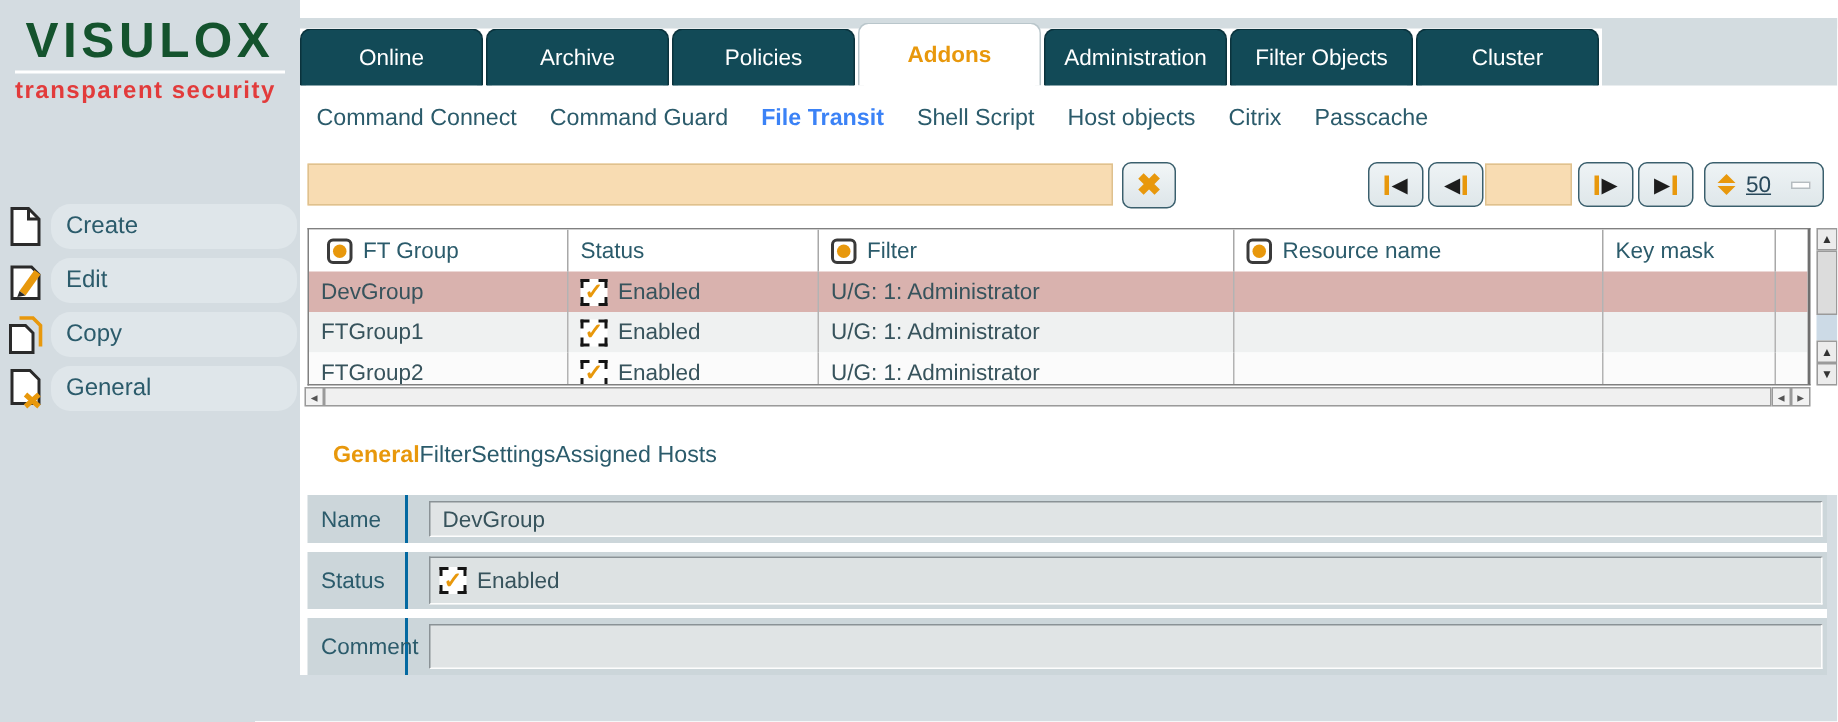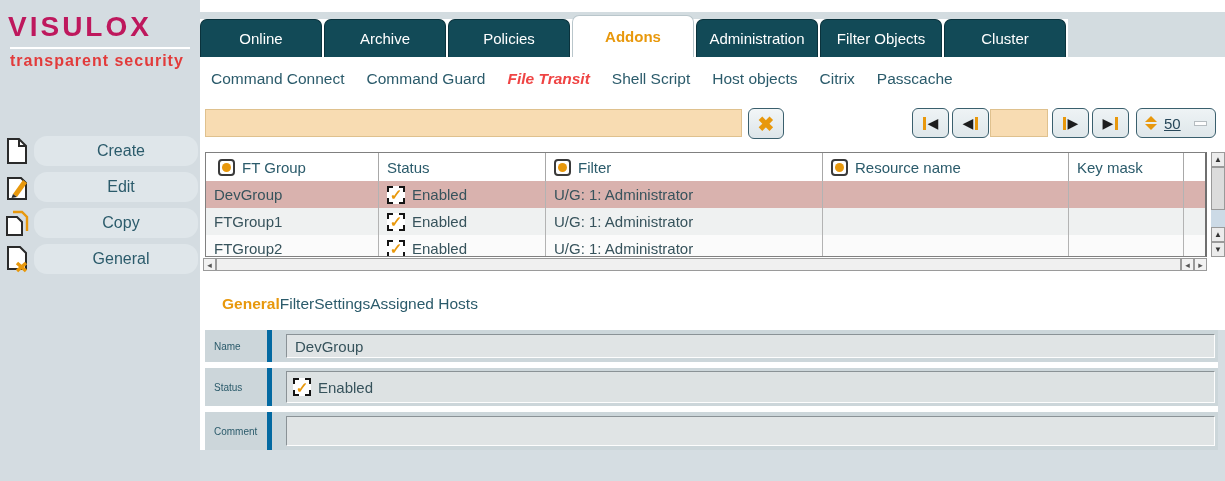--- a/index.html
+++ b/index.html
@@ -3,47 +3,47 @@
 <meta charset="utf-8">
 <style>
   * { margin:0; padding:0; box-sizing:border-box; }
   html,body { background:#fff; }
   body { font-family:"Liberation Sans", sans-serif; }
   .app { position:relative; width:1225px; height:481px; background:#fff; overflow:hidden; }
 
   
   .sidebar { position:absolute; left:0; top:0; width:200px; height:481px; background:#d4dce1; }
   .logo { padding:8px 8px 0 8px; }
-  .logo-name { font-size:28px; font-weight:bold; color:#be185d; letter-spacing:3px; line-height:38px; }
+  .logo-name { font-size:33px; font-weight:bold; color:#14532d; letter-spacing:3px; line-height:38px;text-align:center; }
   .logo-rule { height:2px; background:#ffffff; margin:1px 2px 3px 2px; }
   .logo-tag { font-size:16px; font-weight:bold; color:#e23b3b; letter-spacing:1px; padding-left:2px; }
   .actions { margin-top:66px; }
   .action-row { display:flex; align-items:center; height:30px; margin:0 0 6px 0; }
   .action-icon { width:34px; display:flex; justify-content:center; flex:0 0 34px; }
   .action-pill { flex:1; height:30px; margin-right:2px; background:#dfe6ea; border:none; border-radius:13px;
-                 text-align:center; padding-left:10px; font-size:16px; color:#2b5b6b; line-height:30px;
+                 text-align:left; padding-left:10px; font-size:16px; color:#2b5b6b; line-height:30px;
                  font-family:"Liberation Sans", sans-serif; cursor:pointer; }
 
   
   .content { position:absolute; left:200px; top:12px; width:1003px; height:481px; background:#fff; }
 
   
   .tabtop { position:absolute; left:0; top:0; width:1025px; height:7px; background:#d3dce0; }
   .tabbar { position:absolute; left:0; top:7px; width:1025px; height:38px; display:flex; }
   .tab { width:122px; height:38px; margin-right:2px; background:#124a57; border:1px solid #0a323c; border-bottom:none;
          border-radius:7px 7px 0 0; color:#fff; font-size:15px; display:flex; align-items:center; justify-content:center;
          cursor:pointer; }
   .tab.active { background:#fff; color:#e8980c; font-weight:bold; height:42px; margin-top:-4px;
                 border:1px solid #b9c6cb; border-bottom:none; }
   .tabfill { flex:1; height:38px; background:#d3dce0; margin-top:-7px; height:45px; }
 
   
   .subnav { position:absolute; left:0; top:52px; width:1025px; height:30px; display:flex; align-items:center; }
   .subnav-item { padding:0 11px; font-size:15.5px; color:#2b5b6b; cursor:pointer; }
-  .subnav-item.active { color:#ef4444; font-weight:bold;font-style:italic; }
+  .subnav-item.active { color:#3b82f6; font-weight:bold; }
 
   
   .toolbar { position:absolute; left:0; top:96px; width:1025px; height:32px; }
   .search { position:absolute; left:5px; top:1px; width:537px; height:28px; background:#f8dcb2;
             border:1px solid #dfc18e; font-size:15px; padding:0 8px; color:#37535c; }
   .clearbtn { position:absolute; left:548px; top:0; width:36px; height:31px; border:1px solid #3a5f6d; border-radius:6px;
               background:linear-gradient(#f2f6f7,#dde5e9); cursor:pointer; display:flex; align-items:center; justify-content:center; }
   .clearbtn span { color:#e8980c; font-size:20px; font-weight:bold; line-height:1; }
   .navbtn { position:absolute; top:0; width:37px; height:30px; border:1px solid #3a5f6d; border-radius:6px;
             background:linear-gradient(#eef3f5,#dfe7ea); cursor:pointer; display:flex; align-items:center; justify-content:center; gap:2px; }
@@ -89,22 +89,22 @@
           font-size:9px; color:#555; cursor:pointer; flex:0 0 13px; }
   .hthumb { flex:1; background:#f0f0f0; border:1px solid #9a9a9a; cursor:pointer; }
 
   
   .dtabs { position:absolute; left:22px; top:283px; display:flex; }
   .dtab { font-size:15.5px; color:#2b5b6b; cursor:pointer; }
   .dtab.active { color:#e8980c; font-weight:bold; }
   .form { position:absolute; left:5px; top:318px; width:1013px; }
   .frow { display:flex; align-items:center; background:#ccd6da; margin-bottom:6px; }
   .frow.h32 { height:32px; } .frow.h38 { height:38px; }
-  .flabel { width:67px; padding-left:9px; font-size:10px; color:#2b5b6b; align-self:stretch; display:flex; align-items:center;
-            border-right:5px solid #0369a1; flex:0 0 67px; }
+  .flabel { width:67px; padding-left:9px; font-size:15px; color:#2b5b6b; align-self:stretch; display:flex; align-items:center;
+            border-right:2px solid #0369a1; flex:0 0 67px; }
   .ffield { flex:1; padding:0 3px 0 14px; }
   .tinput { width:100%; background:#e0e4e5; border:1px solid #fdfdfd; border-top-color:#8a9296; border-left-color:#8a9296;
             font-size:15px; color:#37535c; padding:0 8px; font-family:"Liberation Sans", sans-serif; }
   .tinput.h22 { height:24px; } .tinput.h28 { height:30px; }
   .fbox { width:100%; height:32px; background:#dde2e3; border:1px solid #fdfdfd; border-top-color:#8a9296; border-left-color:#8a9296;
           display:flex; align-items:center; padding-left:6px; font-size:15px; color:#37535c; }
   .rband { position:absolute; left:1018px; top:318px; width:7px; height:120px; background:#d5dde2; }
   .bottomfill { position:absolute; left:0; top:438px; width:1025px; height:43px; background:#d5dde2; }
 </style>
 </head>

